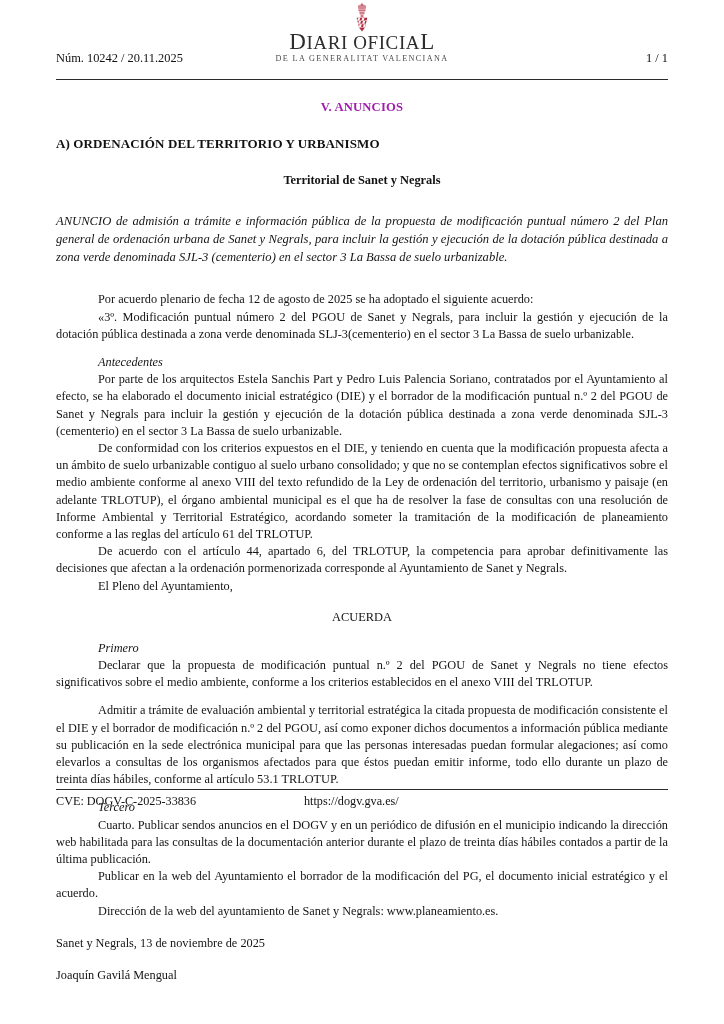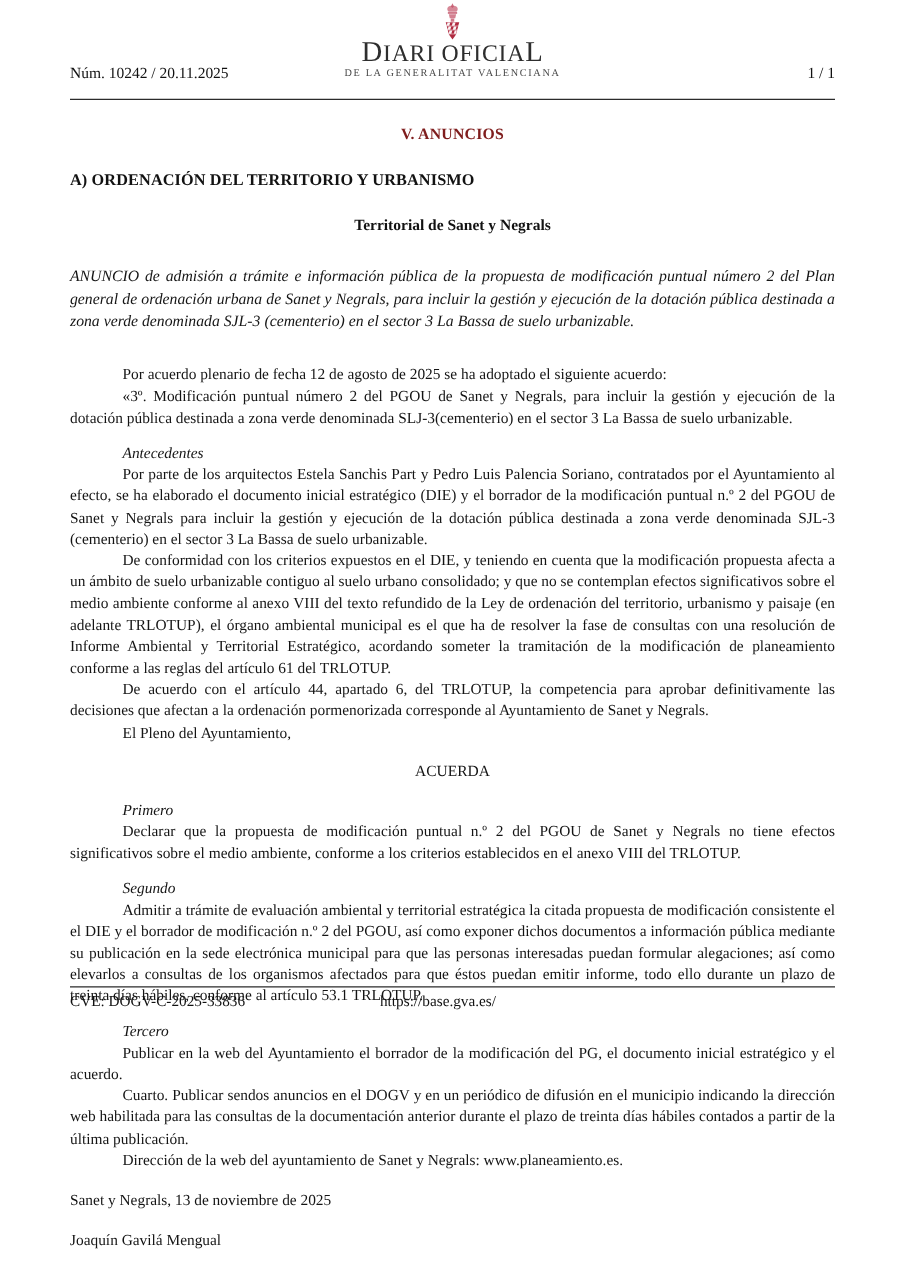--- a/index.html
+++ b/index.html
@@ -86,21 +86,21 @@
     top: 79px;
     border-top: 1.6px solid #2b2b2b;
   }
 
   
   .titles { margin-top: 28px; }
   .t-anuncios {
     text-align: center;
     font-weight: bold;
     font-size: 12.6px;
-    color: #7f1d1d;
+    color: #a21caf;
     letter-spacing: 0.2px;
   }
   .t-section {
     text-align: left;
     font-weight: bold;
     font-size: 13px;
     color: #121212;
     margin-top: 21px;
     letter-spacing: 0.1px;
   }
@@ -246,35 +246,34 @@
     <p class="tx">El Pleno del Ayuntamiento,</p>
 
     <div class="gap-md"></div>
     <p class="center-bold">ACUERDA</p>
 
     <div class="gap-md"></div>
     <p class="head-it">Primero</p>
     <p class="tx">Declarar que la propuesta de modificación puntual n.º 2 del PGOU de Sanet y Negrals no tiene efectos significativos sobre el medio ambiente, conforme a los criterios establecidos en el anexo VIII del TRLOTUP.</p>
 
     <div class="gap-sm"></div>
-    <p class="head-it">Segundo</p>
     <p class="tx">Admitir a trámite de evaluación ambiental y territorial estratégica la citada propuesta de modificación consistente el el DIE y el borrador de modificación n.º 2 del PGOU, así como exponer dichos documentos a información pública mediante su publicación en la sede electrónica municipal para que las personas interesadas puedan formular alegaciones; así como elevarlos a consultas de los organismos afectados para que éstos puedan emitir informe, todo ello durante un plazo de treinta días hábiles, conforme al artículo 53.1 TRLOTUP.</p>
 
     <div class="gap-sm"></div>
     <p class="head-it">Tercero</p>
+    <p class="tx">Cuarto. Publicar sendos anuncios en el DOGV y en un periódico de difusión en el municipio indicando la dirección web habilitada para las consultas de la documentación anterior durante el plazo de treinta días hábiles contados a partir de la última publicación.</p>
     <p class="tx">Publicar en la web del Ayuntamiento el borrador de la modificación del PG, el documento inicial estratégico y el acuerdo.</p>
-    <p class="tx">Cuarto. Publicar sendos anuncios en el DOGV y en un periódico de difusión en el municipio indicando la dirección web habilitada para las consultas de la documentación anterior durante el plazo de treinta días hábiles contados a partir de la última publicación.</p>
     <p class="tx">Dirección de la web del ayuntamiento de Sanet y Negrals: www.planeamiento.es.</p>
 
     <div class="gap-md"></div>
     <p class="sig">Sanet y Negrals, 13 de noviembre de 2025</p>
     <div class="gap-md"></div>
     <p class="sig">Joaquín Gavilá Mengual</p>
 
   </div>
 
   <div class="rule-bottom"></div>
   <div class="footer">
     <div class="cve">CVE: DOGV-C-2025-33836</div>
-    <div class="furl">https://base.gva.es/</div>
+    <div class="furl">https://dogv.gva.es/</div>
   </div>
 
 </div>
 
 </body></html>

